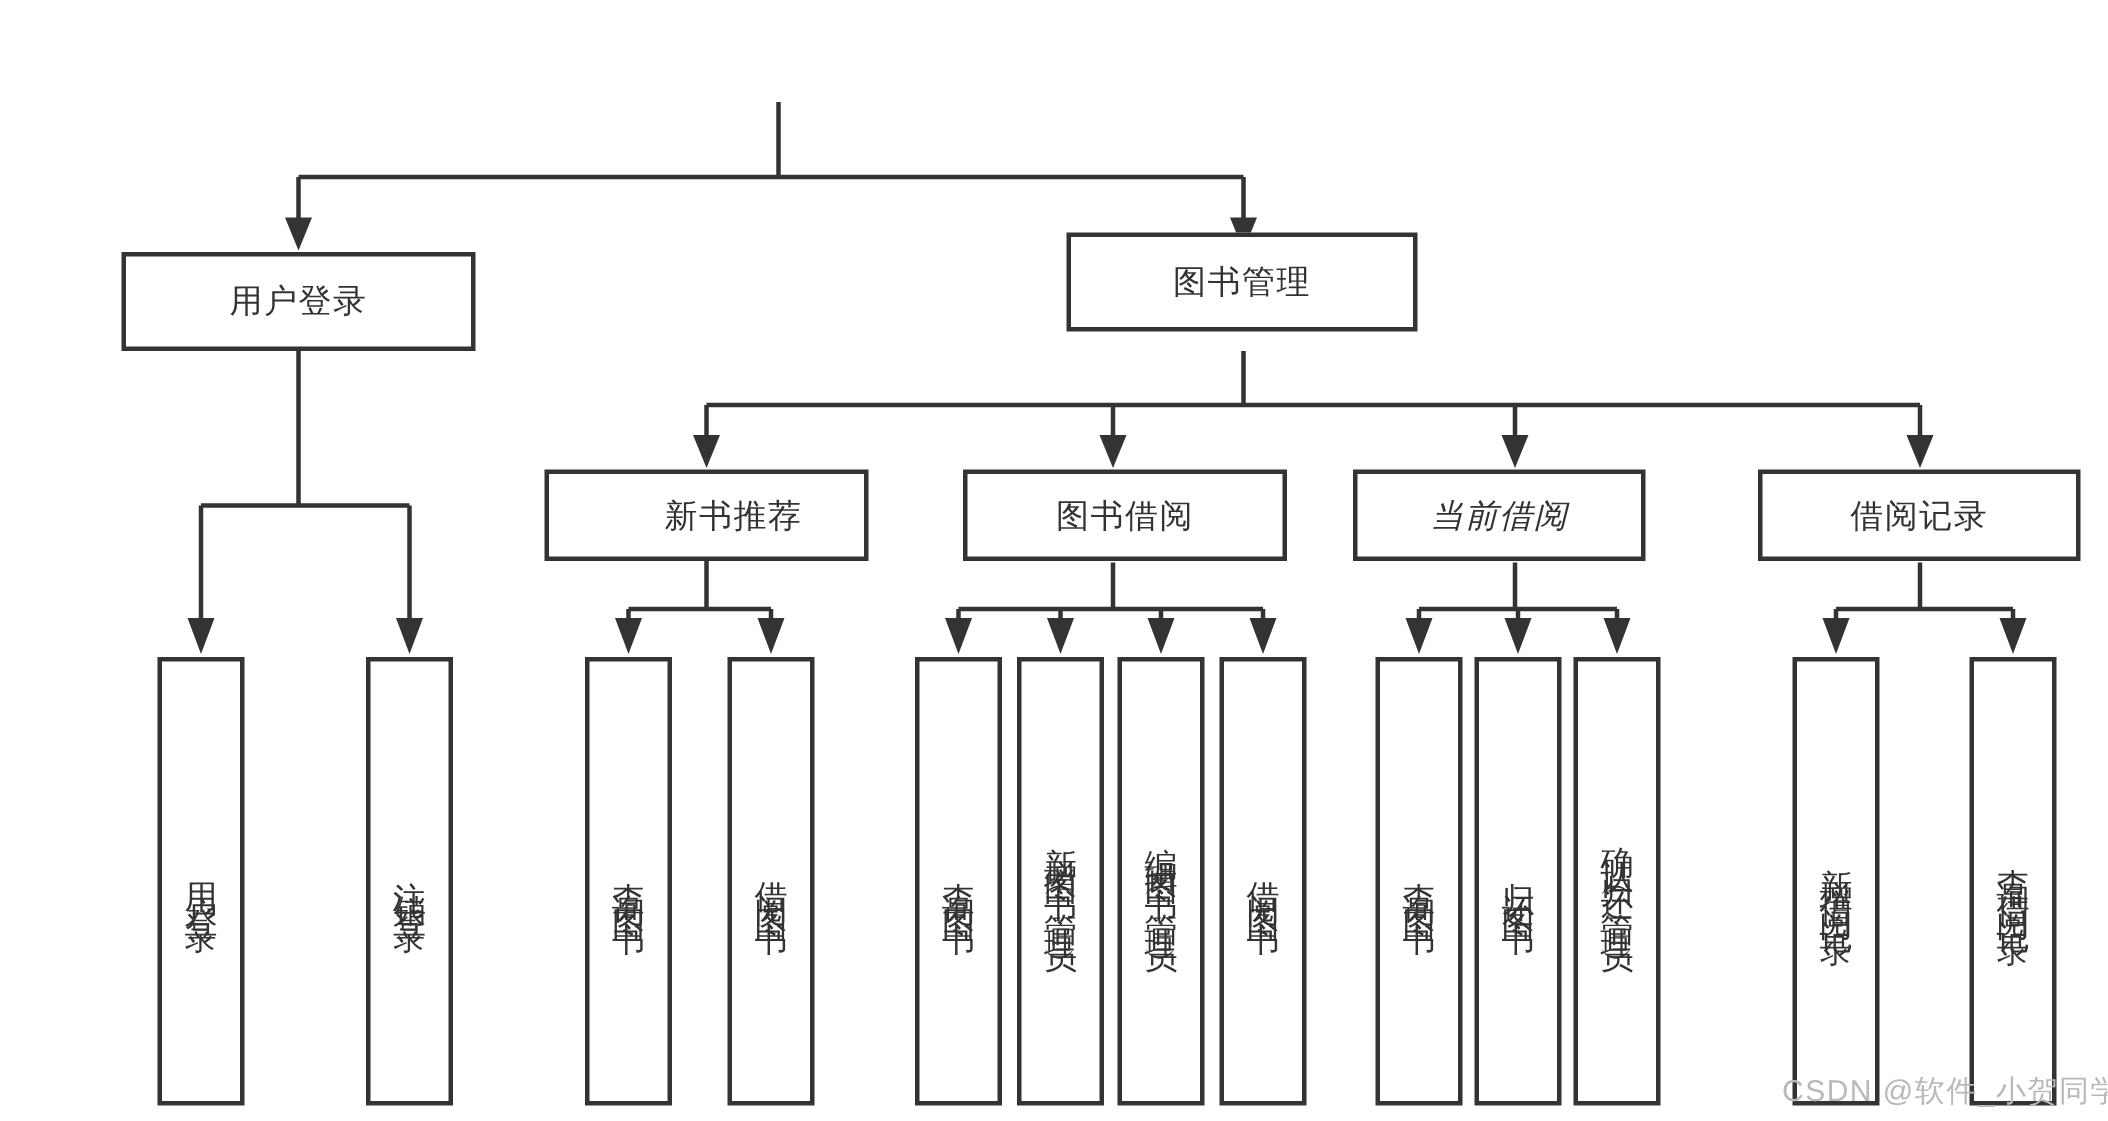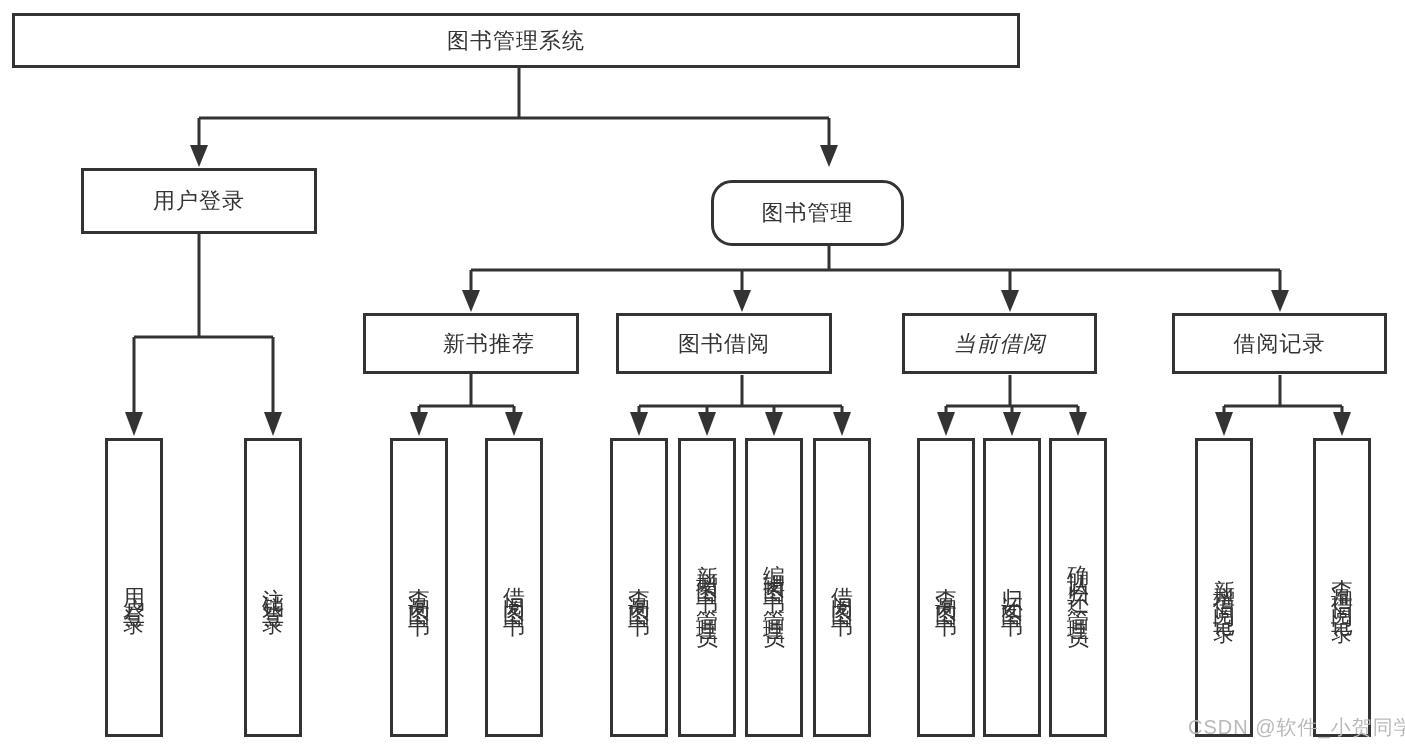--- a/index.html
+++ b/index.html
@@ -92,35 +92,32 @@
       <polygon points="765,412 783,412 774,436"></polygon>
       <polygon points="833,412 851,412 842,436"></polygon>
       <polygon points="937,412 955,412 946,436"></polygon>
       <polygon points="1003,412 1021,412 1012,436"></polygon>
       <polygon points="1069,412 1087,412 1078,436"></polygon>
       <polygon points="1215,412 1233,412 1224,436"></polygon>
       <polygon points="1333,412 1351,412 1342,436"></polygon>
     </g>
   </svg>
 
-  <div class="box hbox" style="left:12px; top:13px; width:1008px; height:55px;">
-    <span>图书管理系统</span>
-  </div>
 
   <div class="box hbox" style="left:81px; top:168px; width:236px; height:66px;">
     <span>用户登录</span>
   </div>
-  <div class="box hbox" style="left:711px; top:180px; width:193px; height:66px;border-radius:21px;">
+  <div class="box hbox" style="left:711px; top:155px; width:234px; height:66px;">
     <span>图书管理</span>
   </div>
 
   <div class="box hbox" style="left:363px; top:313px; width:216px; height:61px;padding-left:36px;">
     <span>新书推荐</span>
   </div>
-  <div class="box hbox" style="left:616px; top:313px; width:216px; height:61px;">
+  <div class="box hbox" style="left:642px; top:313px; width:216px; height:61px;">
     <span>图书借阅</span>
   </div>
   <div class="box hbox" style="left:902px; top:313px; width:195px; height:61px;font-style:italic;">
     <span>当前借阅</span>
   </div>
   <div class="box hbox" style="left:1172px; top:313px; width:215px; height:61px;">
     <span>借阅记录</span>
   </div>
 
   <div class="box leaf" style="left:105px;">

